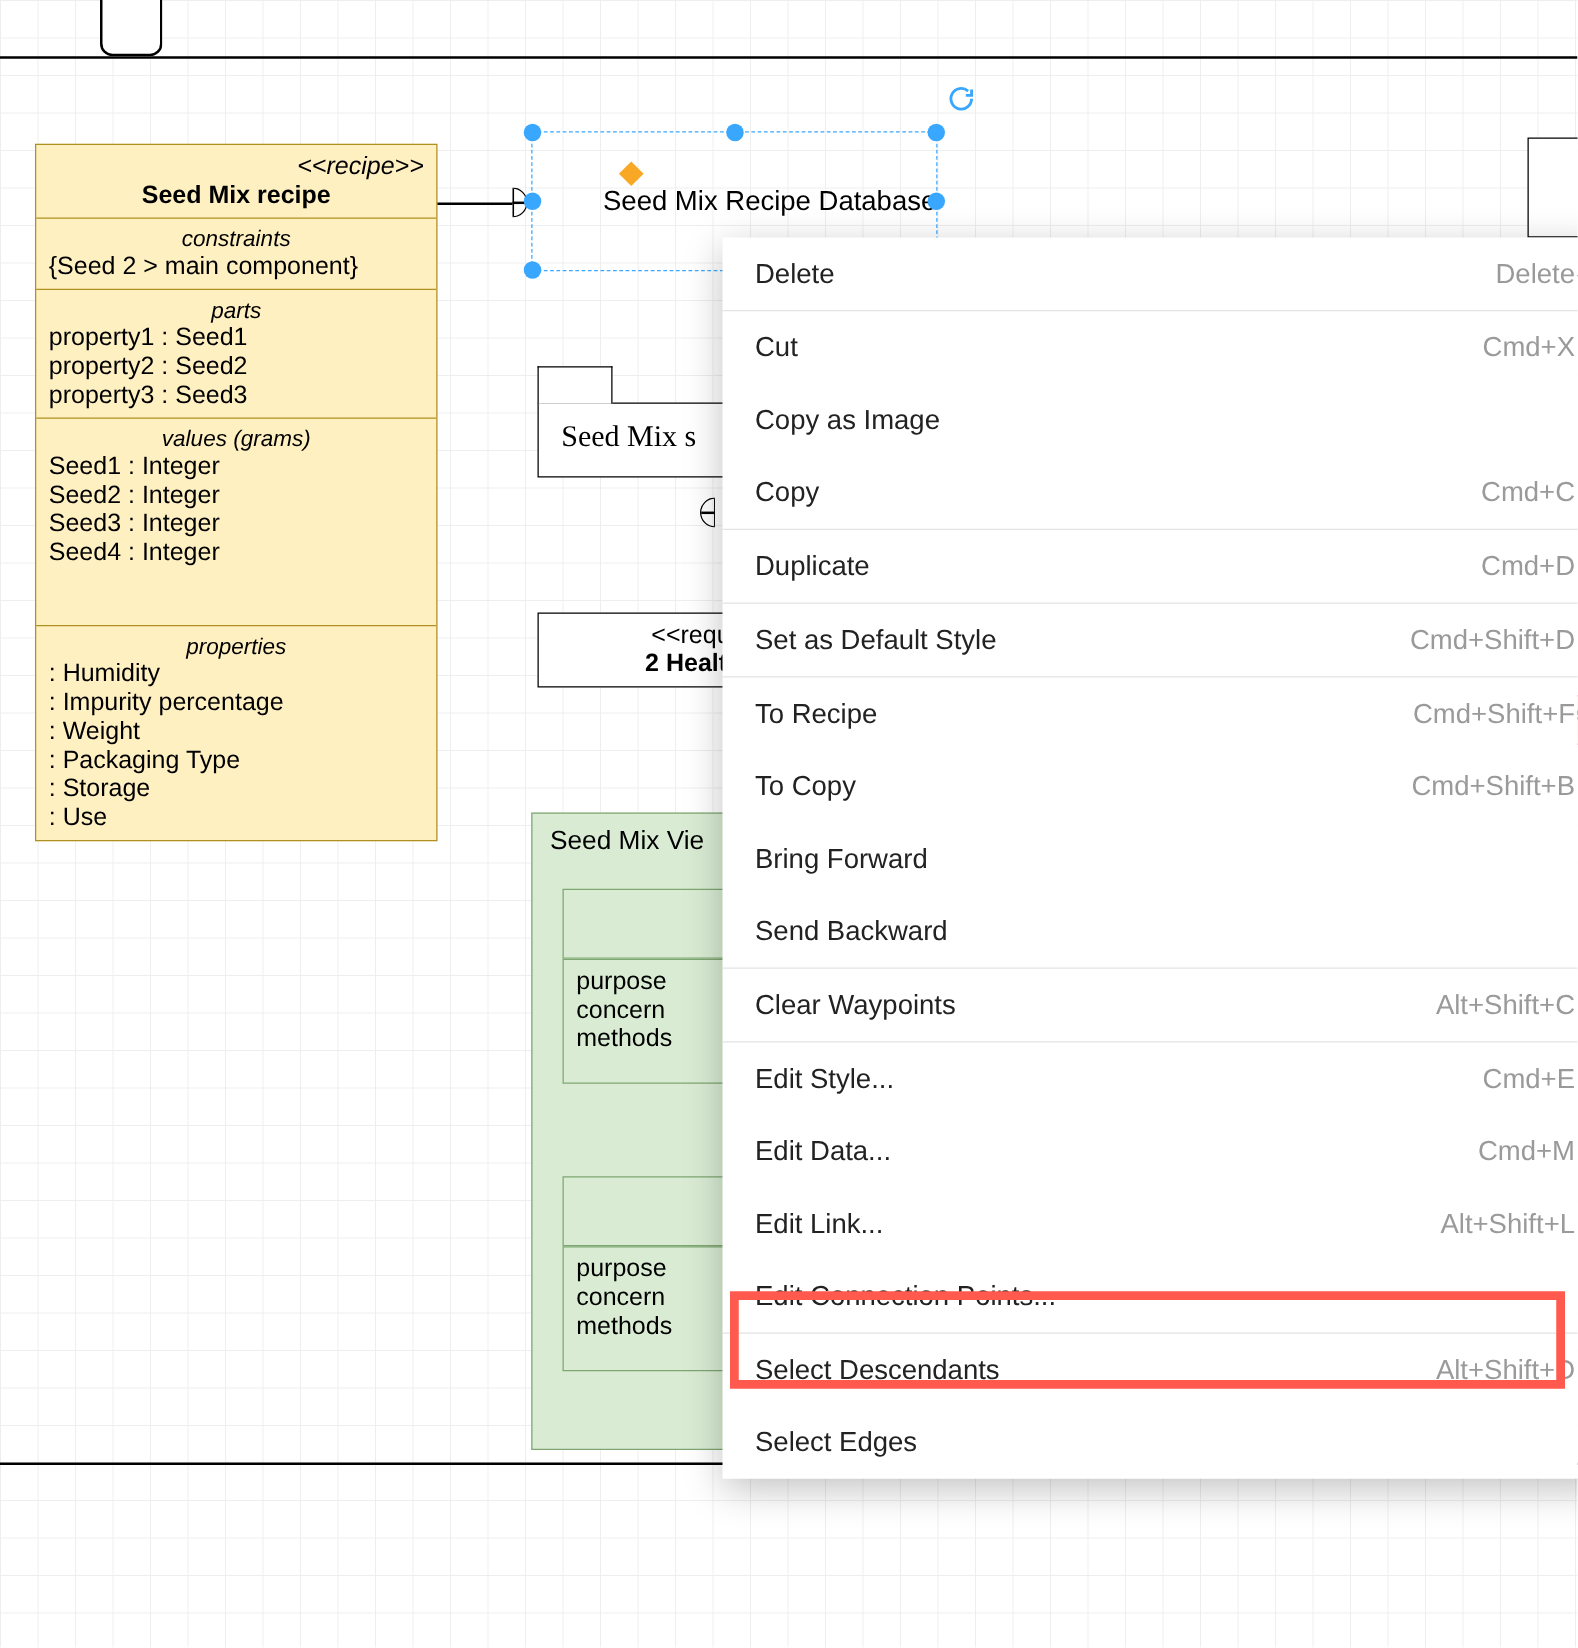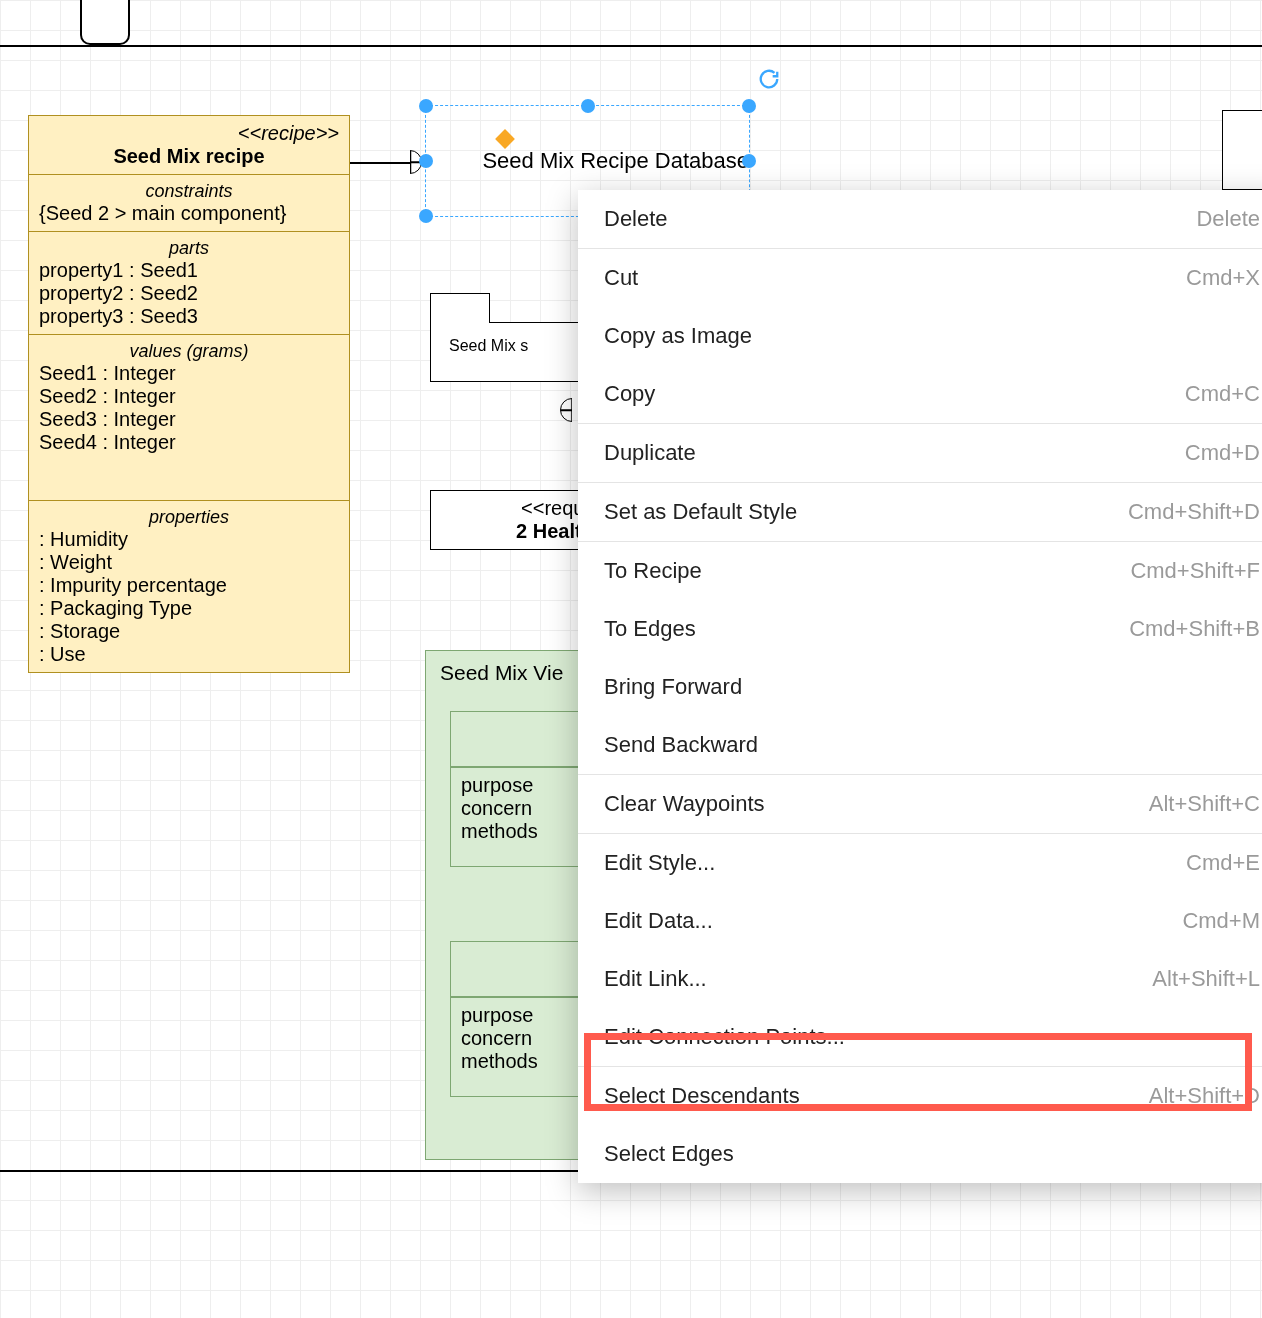--- a/index.html
+++ b/index.html
@@ -124,22 +124,22 @@
     <div class="uml-hdr">values (grams)</div>
     <div>Seed1 : Integer</div>
     <div>Seed2 : Integer</div>
     <div>Seed3 : Integer</div>
     <div>Seed4 : Integer</div>
     <div style="height:40px"></div>
   </div>
   <div class="uml-sec">
     <div class="uml-hdr">properties</div>
     <div>: Humidity</div>
+    <div>: Impurity percentage</div>
     <div>: Weight</div>
-    <div>: Impurity percentage</div>
     <div>: Packaging Type</div>
     <div>: Storage</div>
     <div>: Use</div>
   </div>
 </div>
 
 <div class="conn-line" style="left:350px; top:162px; width:60px;"></div>
 <div class="conn-sym" style="left:398px; top:150px; clip-path: inset(0 0 0 50%);"></div>
 
 <div class="sel-node" style="left:425px; top:105px; width:325px; height:112px;">
@@ -154,21 +154,21 @@
   <div class="handle" style="right:-7px; bottom:-7px;"></div>
   <div class="diamond" style="left:72px; top:26px;"></div>
 </div>
 <svg class="rotate-ic" style="left:758px; top:68px;" viewBox="0 0 24 24" fill="none" stroke="#3aa7ff" stroke-width="2.5">
   <path d="M21 12a9 9 0 1 1-3-6.7"></path>
     <path d="M21 4v5h-5"></path>
 </svg>
 
 <div class="pkg" style="left:430px; top:322px; width:250px; height:60px;">
   <div class="pkg-tab" style="width:60px;"></div>
-  <div style="padding:14px 18px; font-size:16px;">Seed Mix s</div>
+  <div style="padding:14px 18px; font-size:24px;font-family:Liberation Serif, serif;">Seed Mix s</div>
 </div>
 <div class="conn-sym" style="left:560px; top:398px; clip-path: inset(0 50% 0 0);"></div>
 
 <div class="req-box" style="left:430px; top:490px; width:250px;">
   <div style="font-size:20px;">&lt;&lt;requi</div>
   <div style="font-weight:bold; font-size:20px;">2 Health</div>
 </div>
 
 <div class="green-box" style="left:425px; top:650px; width:400px; height:510px;">
   <div style="padding:10px 14px; font-size:21px;">Seed Mix Vie</div>
@@ -220,21 +220,21 @@
       <div class="ctx-item">
         <span>Set as Default Style</span>
         <span class="ctx-sc">Cmd+Shift+D</span>
       </div>
       <div class="ctx-sep"></div>
       <div class="ctx-item">
         <span>To Recipe</span>
         <span class="ctx-sc">Cmd+Shift+F</span>
       </div>
       <div class="ctx-item">
-        <span>To Edges</span>
+        <span>To Copy</span>
         <span class="ctx-sc">Cmd+Shift+B</span>
       </div>
       <div class="ctx-item">
         <span>Bring Forward</span>
         <span class="ctx-sc"></span>
       </div>
       <div class="ctx-item">
         <span>Send Backward</span>
         <span class="ctx-sc"></span>
       </div>

